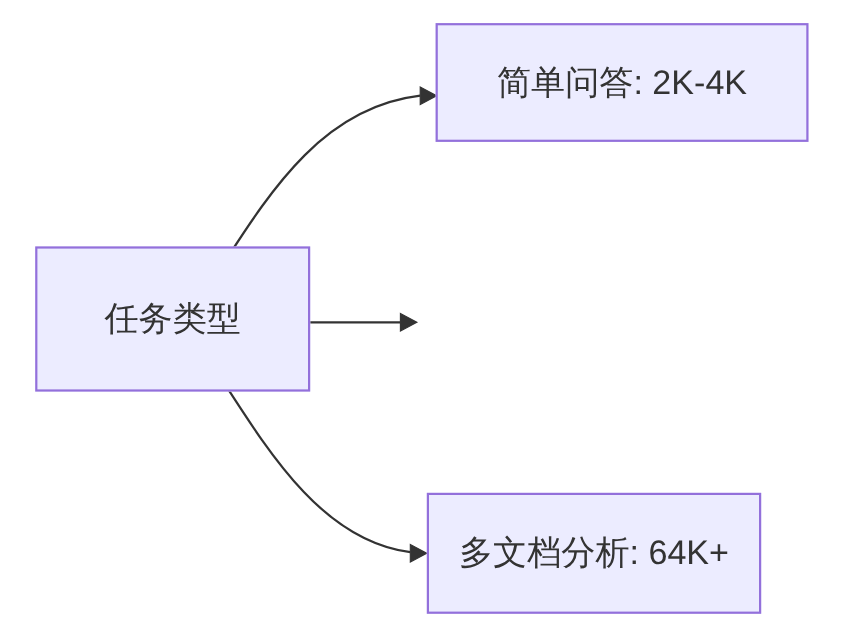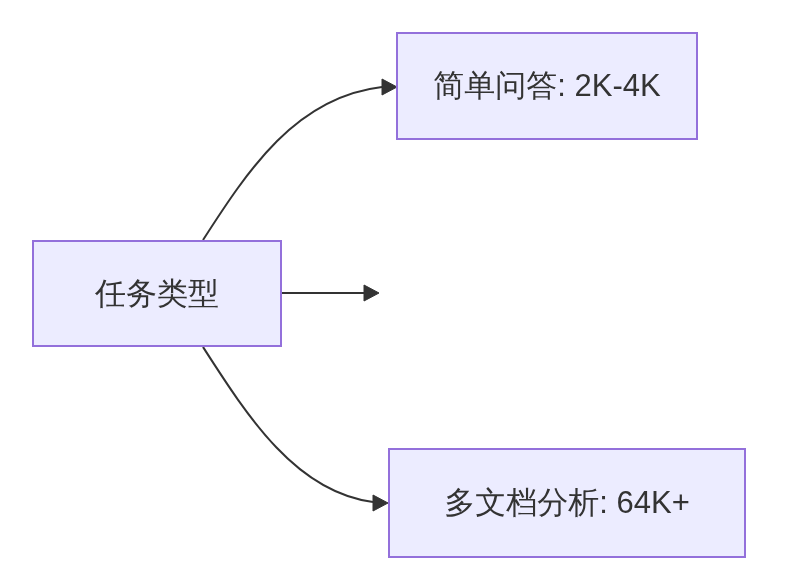--- a/index.html
+++ b/index.html
@@ -38,24 +38,24 @@
     border: 2px solid #9370DB;
     color: #333333;
     font-size: 31px;
     line-height: 1.2;
     display: flex;
     align-items: center;
     justify-content: center;
     text-align: center;
     white-space: nowrap;
   }
-  .node-task-type   { left: 32px;  top: 240px; width: 250px; height: 107px; text-align: center; }
-  .node-simple-qa   { left: 396px; top: 32px;  width: 302px; height: 108px; }
+  .node-task-type   { left: 32px;  top: 224px; width: 250px; height: 132px; text-align: center; }
+  .node-simple-qa   { left: 396px; top: 21px;  width: 339px; height: 108px; }
   .node-doc-summary { left: 380px; top: 240px; width: 392px; height: 107px; }
-  .node-multi-doc   { left: 388px; top: 448px; width: 358px; height: 110px; }
+  .node-multi-doc   { left: 388px; top: 448px; width: 304px; height: 110px; }
 </style>
 </head>
 <body>
 
 <div class="canvas">
 
   <svg class="edges" viewBox="0 0 787 572" xmlns="http://www.w3.org/2000/svg">
 
     <g>
       <path class="edge-path" d="M 203 240 C 248 170, 296 97, 382 87"></path>

